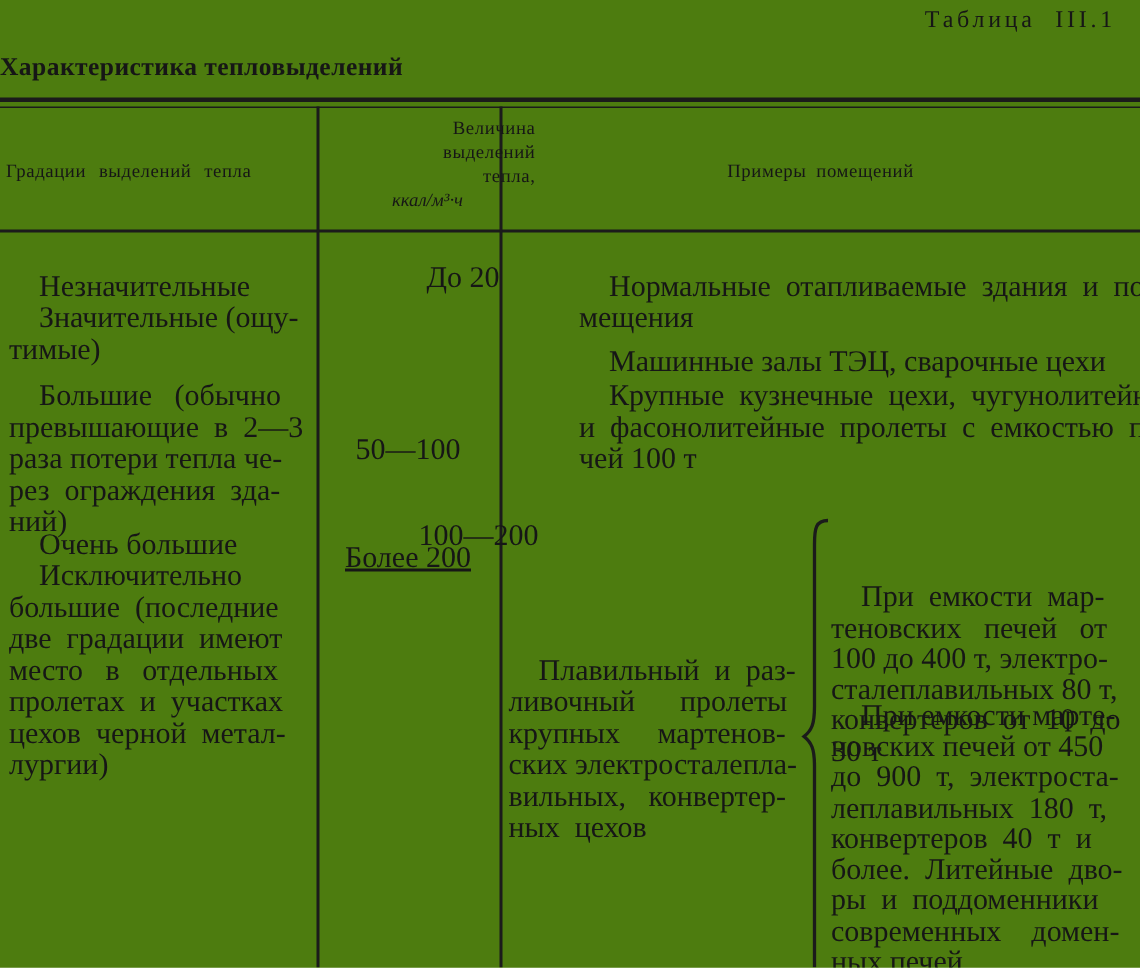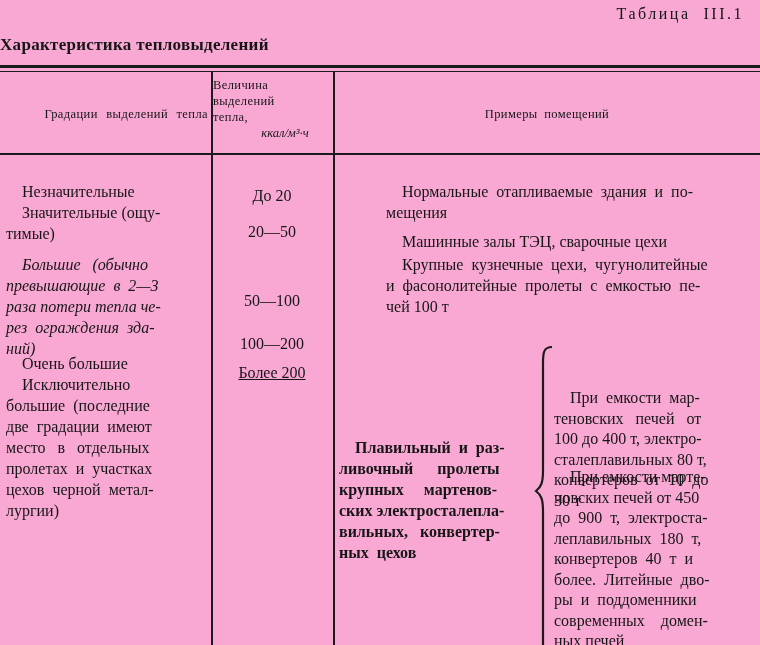--- a/index.html
+++ b/index.html
@@ -6,21 +6,21 @@
   body {
     width: 760px; height: 645px;
     background: #fbfbf8;
     font-family: "Liberation Serif", "DejaVu Serif", serif;
     color: #161616;
     overflow: hidden;
   }
   .page {
     position: relative;
     width: 760px; height: 645px;
-    background: #f9a8d4;
+    background: #4d7c0f;
     overflow: hidden;
   }
   .abs { position: absolute; }
 
   .table-label {
     top: 5px; right: 16px;
     font-size: 16px;
     letter-spacing: 2.5px;
     white-space: pre;
   }
@@ -38,47 +38,46 @@
   .rule-header-bottom { top: 153px; height: 2px; }
   .vline { top: 71px; height: 574px; width: 2px; background: #1b1b1b; }
   .vline-1 { left: 211px; }
   .vline-2 { left: 333px; }
 
   
   .hdr {
     font-size: 12.5px;
     line-height: 16px;
     letter-spacing: 0.4px;
-    text-align: right;
   }
   .hdr-c1 { top: 106px; left: 4px; width: 204px; word-spacing: 5px; white-space: pre-wrap; }
-  .hdr-c2 { top: 77px; left: 213px; width: 144px; text-align: left; white-space: pre-line; }
+  .hdr-c2 { top: 77px; left: 213px; width: 144px; text-align: right; white-space: pre-line; }
   .hdr-c2-unit { top: 126px; left: 213px; width: 144px; text-align: center; font-style: italic; font-size: 12.5px; }
   .hdr-c3 { top: 106px; left: 335px; width: 424px; text-align: center; word-spacing: 3px; }
 
   
   .cell {
-    font-size: 16px;
+    font-size: 20px;
     line-height: 21px;
     white-space: pre-wrap;
   }
   .c1 { left: 6px;  width: 204px; }
   .c2 { left: 211px; width: 122px; text-align: center; }
   .c3 { left: 345px; width: 408px; margin-left: 41px; }
-  .c3mid { left: 339px; width: 202px; font-weight: bold; }
+  .c3mid { left: 339px; width: 202px; }
   .c3right { left: 554px; width: 198px; line-height: 20.5px; }
 
   .b-c1-1 { top: 181px; }
-  .b-c1-2 { top: 254px; font-style: italic; }
+  .b-c1-2 { top: 254px; }
   .b-c1-3 { top: 353px; }
 
-  .v-1 { top: 185px; }
+  .v-1 { top: 175px; text-align: right; }
   .v-2 { top: 221px; }
   .v-3 { top: 254px; margin-top: 36px; }
-  .v-4 { top: 333px; }
+  .v-4 { top: 347px; padding-left: 47px; }
   .v-5 { top: 362px; text-decoration: underline; }
 
   .b-c3-1 { top: 181px; }
   .b-c3-2 { top: 231px; }
   .b-c3-3 { top: 254px; }
   .b-c3-mid { top: 437px; }
   .b-c3-r1 { top: 353px; margin-top: 35px; }
   .b-c3-r2 { top: 467px; }
 
   .brace { top: 344px; left: 534px; }
@@ -115,21 +114,20 @@
   <div class="abs cell c1 b-c1-3">    Очень большие
     Исключительно
 большие  (последние
 две  градации  имеют
 место   в   отдельных
 пролетах  и  участках
 цехов  черной  метал-
 лургии)</div>
 
   <div class="abs cell c2 v-1">До 20</div>
-  <div class="abs cell c2 v-2">20—50</div>
   <div class="abs cell c2 v-3">50—100</div>
   <div class="abs cell c2 v-4">100—200</div>
   <div class="abs cell c2 v-5">Более 200</div>
 
   <div class="abs cell c3 b-c3-1">    Нормальные  отапливаемые  здания  и  по-
 мещения</div>
   <div class="abs cell c3 b-c3-2">    Машинные залы ТЭЦ, сварочные цехи</div>
   <div class="abs cell c3 b-c3-3">    Крупные  кузнечные  цехи,  чугунолитейные
 и  фасонолитейные  пролеты  с  емкостью  пе-
 чей 100 т</div>

